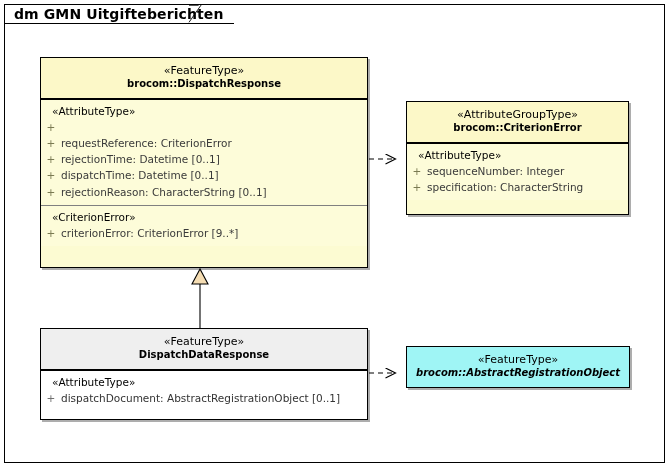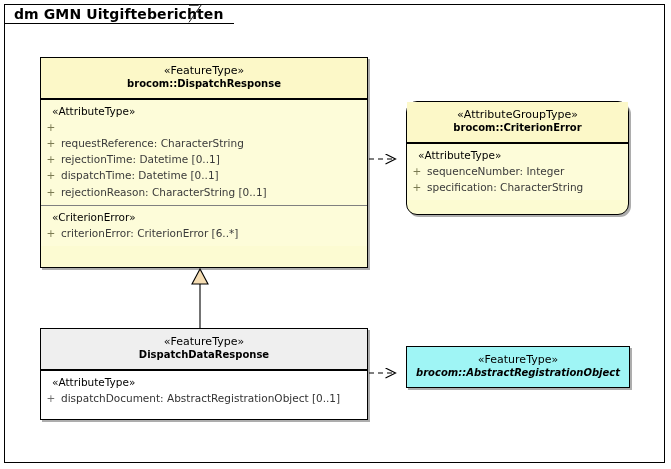--- a/index.html
+++ b/index.html
@@ -208,46 +208,46 @@
       <span class="class-name">brocom::DispatchResponse</span>
     </div>
 
     <div class="uml-compartment">
       <div class="group-stereotype">«AttributeType»</div>
       <div class="attr-row">
         <span class="attr-vis">+</span>
       </div>
       <div class="attr-row">
         <span class="attr-vis">+</span>
-        <span class="attr-text">requestReference: CharacterString</span>
+        <span class="attr-text">requestReference: CriterionError</span>
       </div>
       <div class="attr-row">
         <span class="attr-vis">+</span>
         <span class="attr-text">rejectionTime: Datetime [0..1]</span>
       </div>
       <div class="attr-row">
         <span class="attr-vis">+</span>
         <span class="attr-text">dispatchTime: Datetime [0..1]</span>
       </div>
       <div class="attr-row">
         <span class="attr-vis">+</span>
         <span class="attr-text">rejectionReason: CharacterString [0..1]</span>
       </div>
     </div>
 
     <div class="uml-compartment">
       <div class="group-stereotype">«CriterionError»</div>
       <div class="attr-row">
         <span class="attr-vis">+</span>
-        <span class="attr-text">criterionError: CriterionError [6..*]</span>
-      </div>
-    </div>
-  </div>
-
-  <div class="uml-class theme-yellow" style="left:406px; top:101px; width:223px; height:114px;border-radius:11px;">
+        <span class="attr-text">criterionError: CriterionError [9..*]</span>
+      </div>
+    </div>
+  </div>
+
+  <div class="uml-class theme-yellow" style="left:406px; top:101px; width:223px; height:114px;">
     <div class="uml-header">
       <span class="stereotype">«AttributeGroupType»</span>
       <span class="class-name">brocom::CriterionError</span>
     </div>
     <div class="uml-compartment">
       <div class="group-stereotype">«AttributeType»</div>
       <div class="attr-row">
         <span class="attr-vis">+</span>
         <span class="attr-text">sequenceNumber: Integer</span>
       </div>

